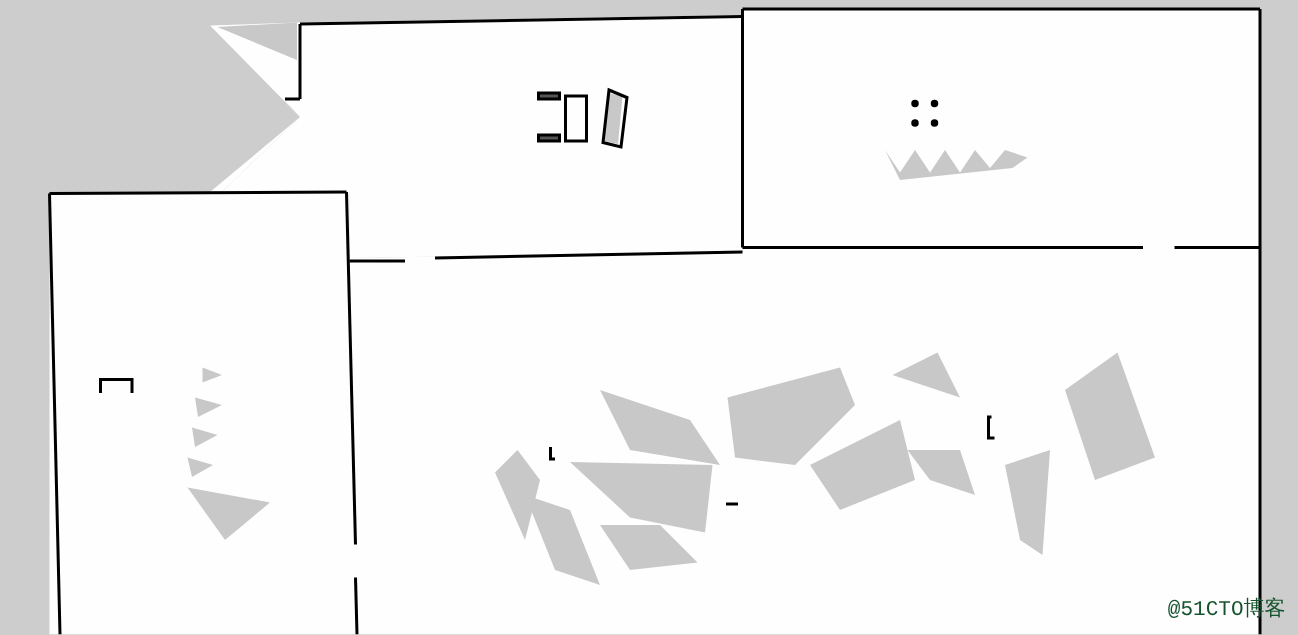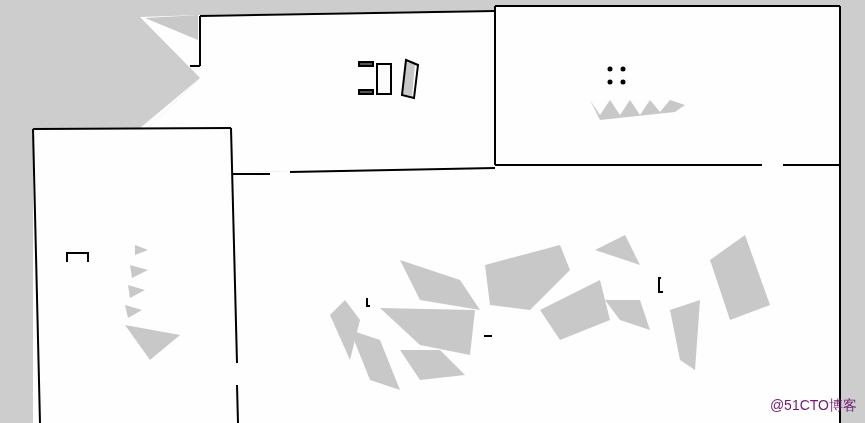--- a/index.html
+++ b/index.html
@@ -1,19 +1,19 @@
 <!DOCTYPE html>
 <html><head>
 <meta charset="utf-8">
 <style>
   html,body{margin:0;padding:0;}
   body{width:865px;height:423px;overflow:hidden;background:#cdcdcd;font-family:"Liberation Sans",sans-serif;}
   #map{position:relative;width:865px;height:423px;background:#cdcdcd;}
   svg{position:absolute;left:0;top:0;}
-  .wm{position:absolute;right:8px;bottom:8px;font-size:14px;color:#701a75;font-family:Liberation Sans, sans-serif;}
+  .wm{position:absolute;right:8px;bottom:8px;font-size:14px;color:#14532d;font-family:Liberation Mono, monospace;}
 </style>
 </head>
 <body>
 
 <div id="map">
   <svg width="865" height="423" viewBox="0 0 865 423">
 
     <g fill="#fefefe">
       <polygon points="140,17 200,15 200,65 190,67 200,78 148,128 233,128 233,172 495,168 495,6 840,6 840,423 33,423 33,129 140,128 200,78"></polygon>
       <polygon points="200,15 495,10 495,168 233,172 233,128 148,128 200,78 190,67 200,65"></polygon>

